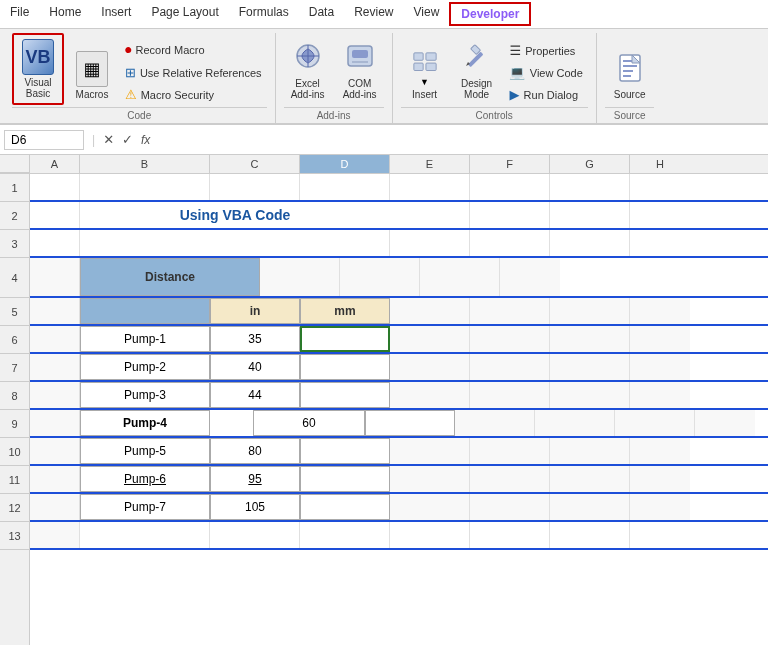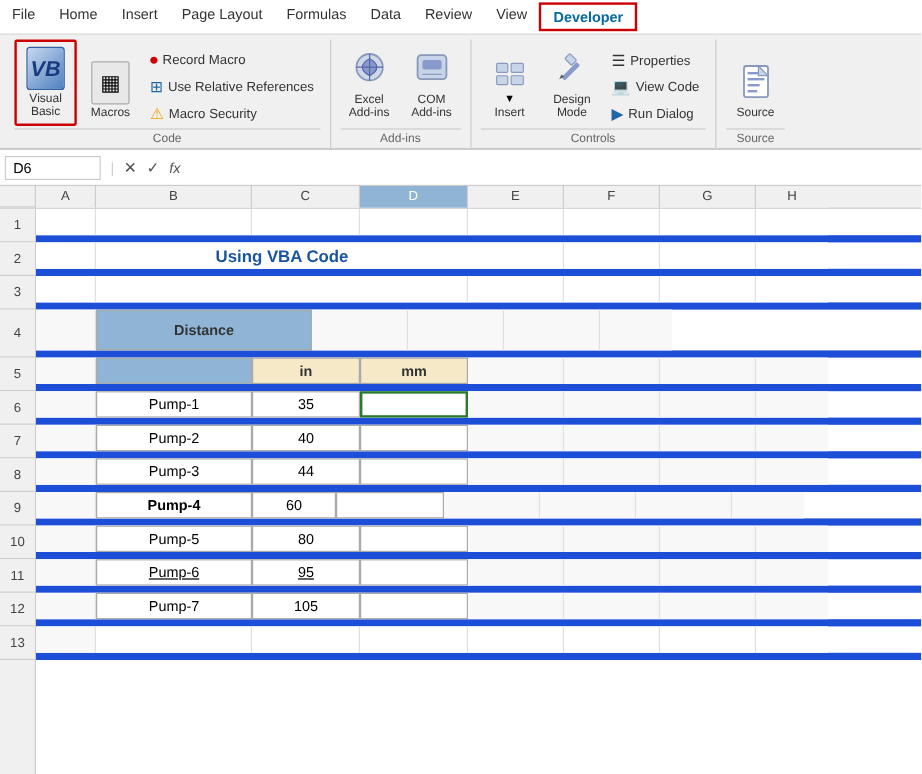--- a/index.html
+++ b/index.html
@@ -29,52 +29,52 @@
     
     .vb-btn { border: 2px solid #c00 !important; }
 
     
     .formula-bar { display: flex; align-items: center; border-bottom: 1px solid #ccc; padding: 2px 4px; background: #fff; height: 30px; }
     .cell-name-box { width: 80px; border: 1px solid #ccc; padding: 2px 6px; font-size: 12px; margin-right: 4px; }
     .formula-input { flex: 1; border: none; outline: none; font-size: 12px; padding: 2px; }
     .col-header { border-right: 1px solid #ccc; text-align: center; font-size: 11px; color: #444; padding: 3px 0; background: #f0f0f0; }
     .col-header.active { background: #8fb4d6; color: #fff; }
     .row-header { border-bottom: 1px solid #ccc; text-align: center; font-size: 11px; color: #444; display: flex; align-items: center; justify-content: center; background: #f0f0f0; }
-    .sheet-row { display: flex; border-bottom: 6px solid #1d4ed8; }
+    .sheet-row { display: flex; border-bottom: 2px solid #1d4ed8; }
     .sheet-cell { border-right: 1px solid #e0e0e0; display: flex; align-items: center; justify-content: center; font-size: 12px; background: #fff; position: relative; }
     .sheet-cell.selected { border: 2px solid #2a7a2a; }
     .sheet-cell.header-cell { background: #8fb4d6; font-weight: bold; color: #333; }
     .sheet-cell.subheader-cell { background: #f5e9c8; font-weight: bold; color: #333; }
     .sheet-cell.title-cell { font-weight: bold; color: #1a56a0; font-size: 14px; text-align: center; }
   </style>
 </head>
 <body>
 
 <div style="display:flex; flex-direction:column; width:768px; height:645px; overflow:hidden;">
 
   <div class="menu-bar">
     <span class="menu-item">File</span>
     <span class="menu-item">Home</span>
     <span class="menu-item">Insert</span>
     <span class="menu-item">Page Layout</span>
     <span class="menu-item">Formulas</span>
     <span class="menu-item">Data</span>
     <span class="menu-item">Review</span>
     <span class="menu-item">View</span>
-    <span class="menu-item" style="border: 2px solid #c00; color:#0369a1; font-weight:bold;">Developer</span>
+    <span class="menu-item" style="border: 2px solid #c00; color:#8b5cf6; font-weight:bold;">Developer</span>
   </div>
 
   <div class="ribbon">
     <div class="ribbon-content" style="min-height: 90px; position:relative;">
 
       <div class="ribbon-group">
         <div class="ribbon-group-items">
 
           <div class="ribbon-btn-large vb-btn" style="border:2px solid #c00; flex-direction:column; padding:4px 8px; align-items:center; min-width:52px;">
-            <div style="display:flex; align-items:center; gap:1px;font-style:italic;">
+            <div style="display:flex; align-items:center; gap:1px;">
               <div style="width:32px; height:36px; background: linear-gradient(135deg, #c8d8f0 0%, #5080c0 100%); border:1px solid #3060a0; border-radius:3px; display:flex; align-items:center; justify-content:center;">
                 <span style="color:#1a3a80; font-size:18px; font-weight:bold;">VB</span>
               </div>
             </div>
             <div class="label" style="font-size:10px; margin-top:2px; text-align:center;">Visual<br>Basic</div>
           </div>
 
           <div class="ribbon-btn-large" style="padding:4px 6px;">
             <div style="width:32px; height:36px; background:#e8e8e8; border:1px solid #aaa; border-radius:2px; display:flex; align-items:center; justify-content:center;">
               <span style="font-size:18px;">▦</span>
@@ -322,21 +322,21 @@
           <div class="sheet-cell" style="width:90px; border:1px solid #aaa;"></div>
           <div class="sheet-cell" style="width:80px; background:#f8f8f8;"></div>
           <div class="sheet-cell" style="width:80px; background:#f8f8f8;"></div>
           <div class="sheet-cell" style="width:80px; background:#f8f8f8;"></div>
           <div class="sheet-cell" style="width:60px; border-right:none; background:#f8f8f8;"></div>
         </div>
 
         <div class="sheet-row" style="height:28px;">
           <div class="sheet-cell" style="width:50px; background:#f8f8f8;"></div>
           <div class="sheet-cell" style="width:130px; border:1px solid #aaa;font-weight:bold;">Pump-4</div>
-          <div class="sheet-cell" style="width:70px; border:1px solid #aaa;">60</div>
+          <div class="sheet-cell" style="width:112px; border:1px solid #aaa;margin-left:43px;">60</div>
           <div class="sheet-cell" style="width:90px; border:1px solid #aaa;"></div>
           <div class="sheet-cell" style="width:80px; background:#f8f8f8;"></div>
           <div class="sheet-cell" style="width:80px; background:#f8f8f8;"></div>
           <div class="sheet-cell" style="width:80px; background:#f8f8f8;"></div>
           <div class="sheet-cell" style="width:60px; border-right:none; background:#f8f8f8;"></div>
         </div>
 
         <div class="sheet-row" style="height:28px;">
           <div class="sheet-cell" style="width:50px; background:#f8f8f8;"></div>
           <div class="sheet-cell" style="width:130px; border:1px solid #aaa;">Pump-5</div>

